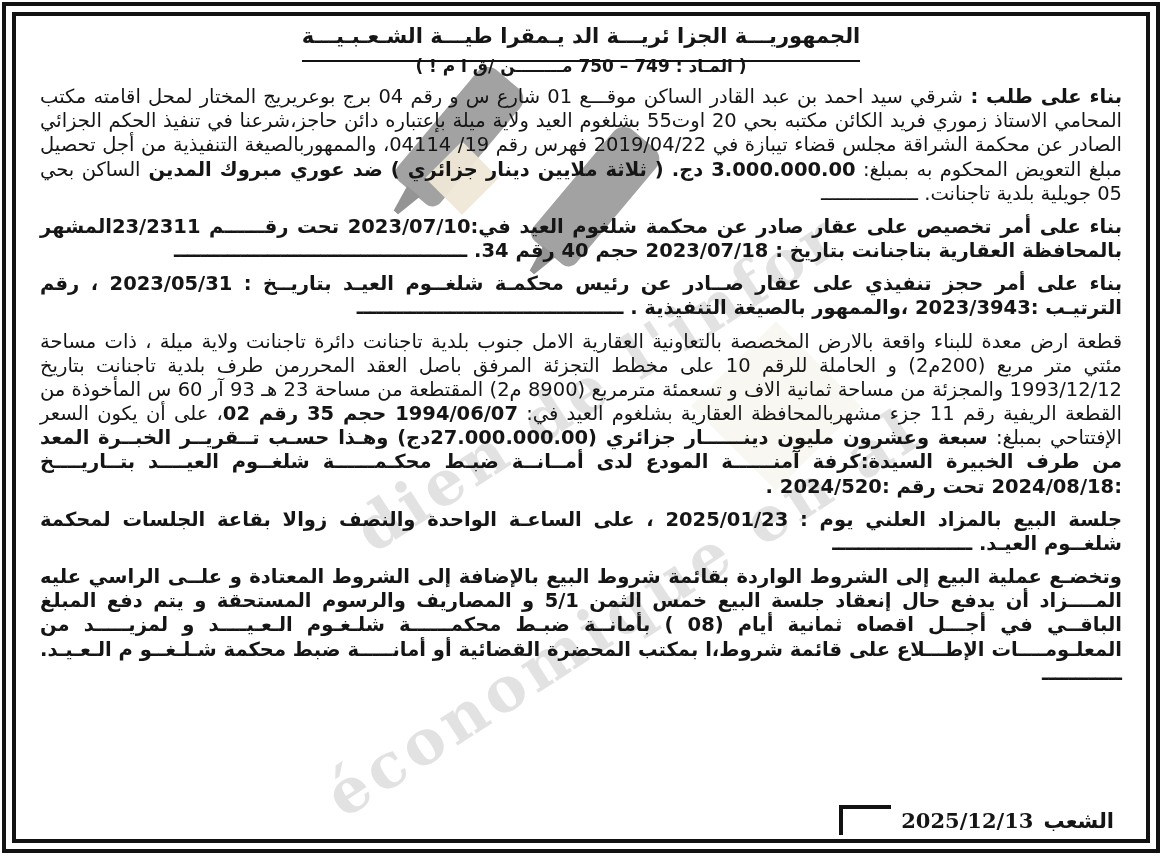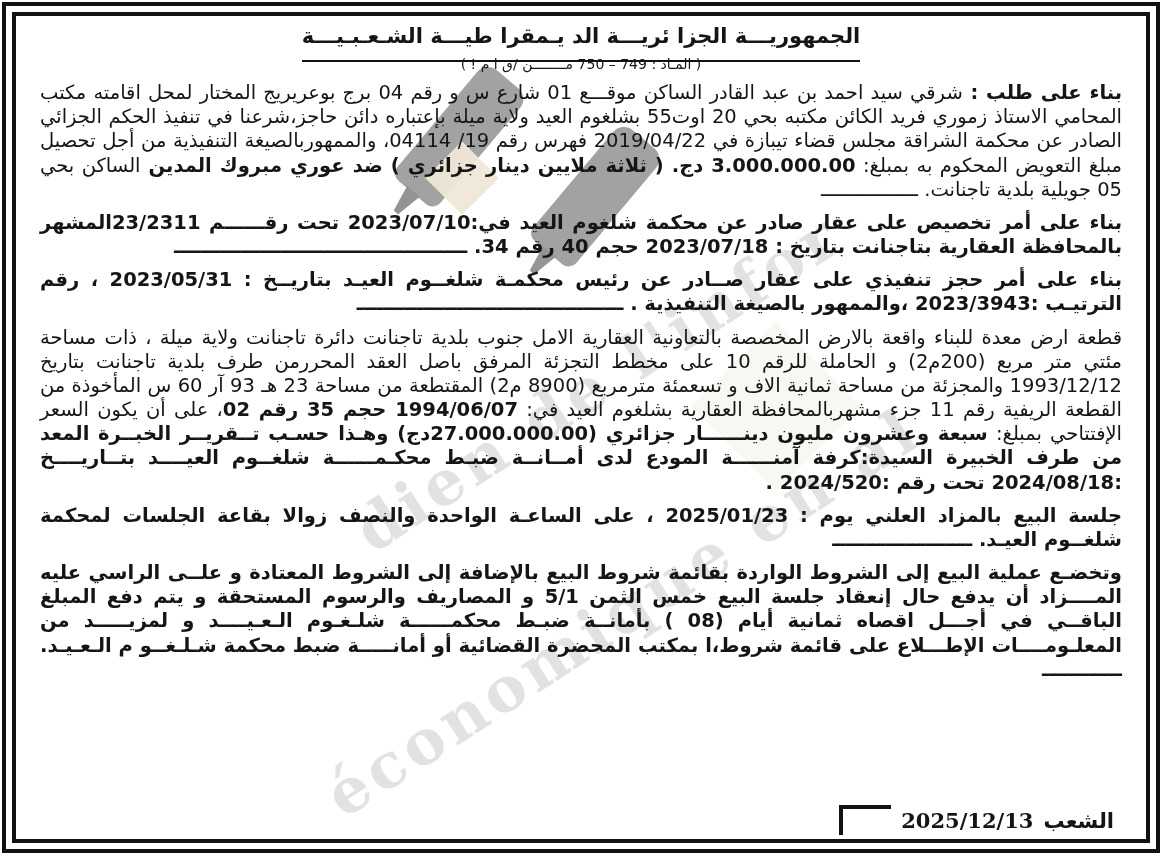--- a/index.html
+++ b/index.html
@@ -49,21 +49,21 @@
     padding:8px 24px 40px 24px;
     direction:rtl;
   }
   .republic-title{
     text-align:center;font-size:21px;font-weight:700;margin:0 0 8px 0;
   }
   .republic-title span{border-bottom:2.5px solid #121212;padding-bottom:12px;}
   .office-block{font-weight:700;font-size:19px;line-height:1.38;margin:0 6px 6px 0;}
   .ann-title{text-align:center;font-size:21px;font-weight:700;margin:2px 0 2px 0;}
   .ann-title span{border-bottom:2.5px solid #121212;padding-bottom:1px;}
-  .ann-sub{text-align:center;font-size:14px;font-weight:400;margin:2px 0 4px 0;}
+  .ann-sub{text-align:center;font-size:17px;font-weight:700;margin:2px 0 4px 0;}
   p.body{
     margin:9px 0 4px 0;font-size:19.5px;line-height:1.24;
     text-align:justify;text-align-last:right;
   }
   p.bold{font-weight:700;}
   .b{font-weight:700;}
   .prop-heading{font-weight:700;font-size:19.5px;margin:0 0 4px 0;}
   .conditions{font-size:18.5px;}
   
   .footer{

